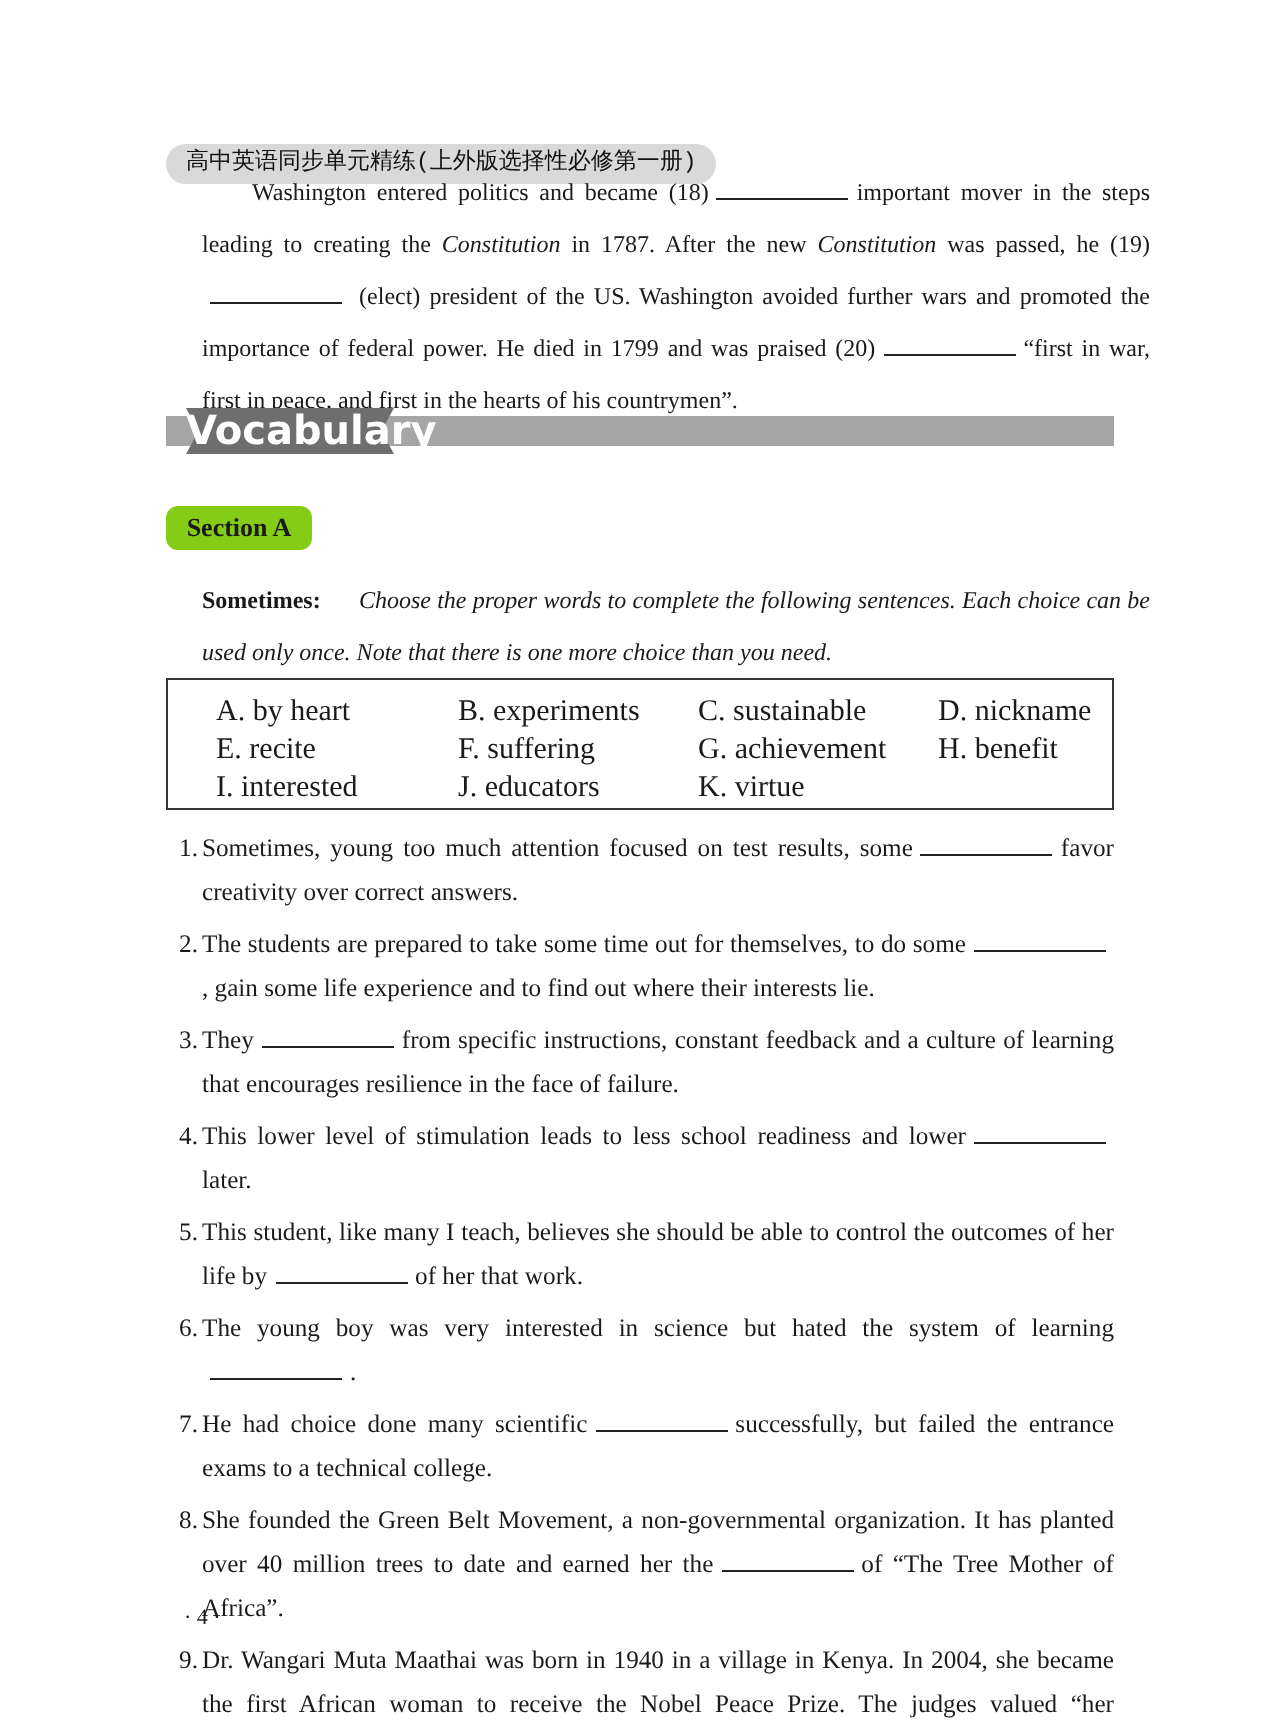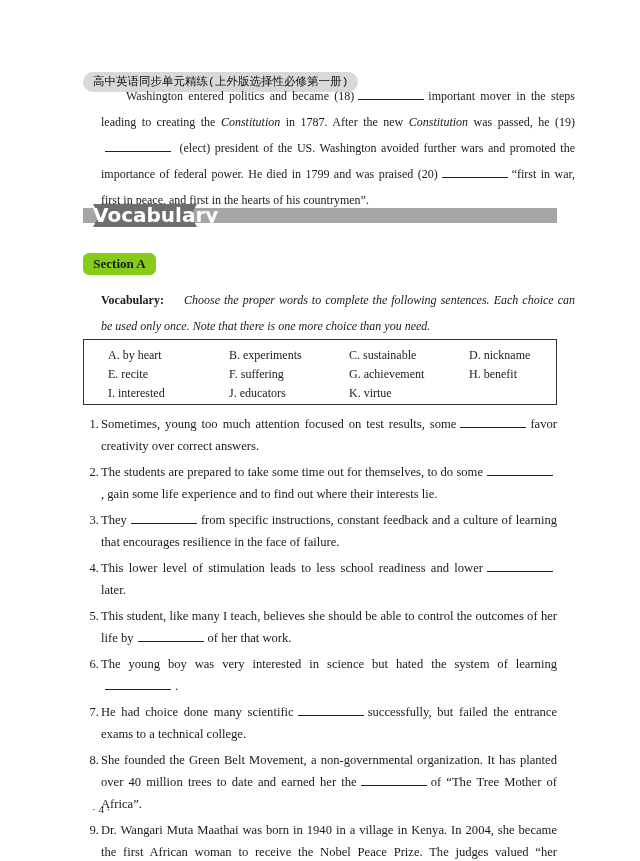--- a/index.html
+++ b/index.html
@@ -42,21 +42,21 @@
     text-align: center; line-height: 22px; font-weight: bold; font-size: 13px;
   }
   .directions { top: 287px; }
   .directions b { font-weight: bold; }
   .directions i { font-style: italic; margin-left: 16px; }
   .options-box {
     position: absolute; left: 83px; top: 339px; width: 472px; height: 64px;
     border: 1.3px solid #333;
   }
   .opt {
-    position: absolute; font-size: 12px; text-align: right;
+    position: absolute; font-size: 15px; text-align: right;
   }
   .qlist { position: absolute; left: 83px; top: 413px; width: 474px; }
   .q { position: relative; padding-left: 18px; font-size: 12.6px; line-height: 22px; text-align: justify; margin-bottom: 4px; }
   .q .num { position: absolute; left: 0; width: 16px; text-align: right; }
   .page-num { position: absolute; left: 92px; top: 803px; font-size: 11px; }
 </style>
 </head>
 <body>
 
 <div class="header-pill">高中英语同步单元精练(上外版选择性必修第一册)</div>
@@ -70,21 +70,21 @@
   <span>(elect) president of the US. Washington avoided further wars and promoted the importance of federal power. He died in 1799 and was praised (20)</span><span class="blank"></span><span>“first in war, first in peace, and first in the hearts of his countrymen”.</span>
 </div>
 
 <div class="banner-bar"></div>
 <div class="banner-ribbon"></div>
 <div class="banner-text">Vocabulary</div>
 
 <div class="section-pill">Section A</div>
 
 <div class="para directions">
-  <b>Vocabulary:</b>
+  <b>Sometimes:</b>
   <i>Choose the proper words to complete the following sentences. Each choice can be used only once. Note that there is one more choice than you need.</i>
 </div>
 
 <div class="options-box">
   <span class="opt" style="left:24px;top:8px">A. by heart</span>
   <span class="opt" style="left:145px;top:8px">B. experiments</span>
   <span class="opt" style="left:265px;top:8px">C. sustainable</span>
   <span class="opt" style="left:385px;top:8px">D. nickname</span>
   <span class="opt" style="left:24px;top:27px">E. recite</span>
   <span class="opt" style="left:145px;top:27px">F. suffering</span>

